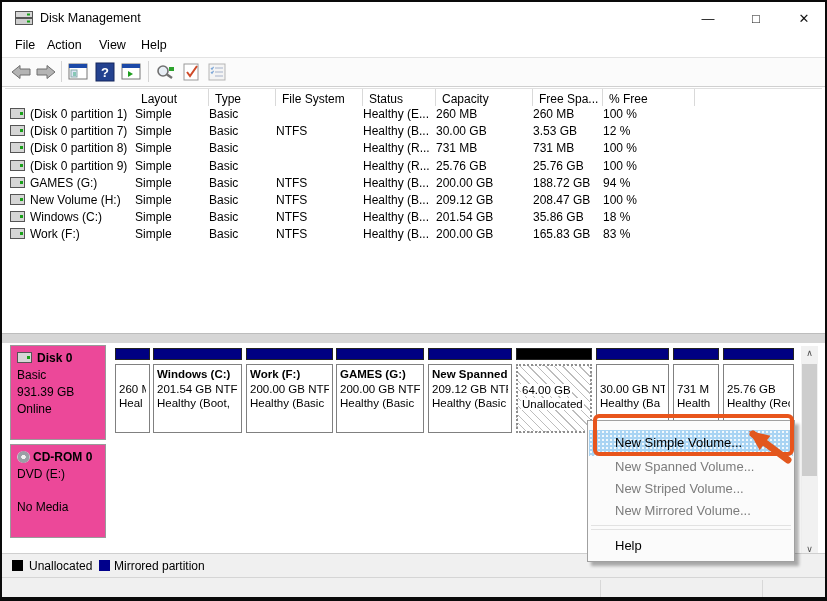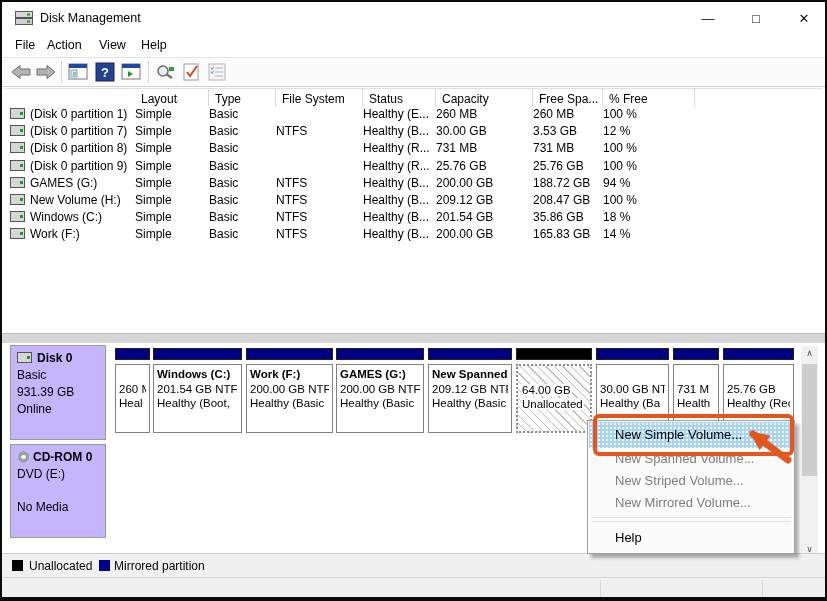--- a/index.html
+++ b/index.html
@@ -31,21 +31,21 @@
   .c.vol{left:5px;width:122px}.c.lay{left:130px}.c.typ{left:204px}.c.fs{left:271px}
   .c.st{left:358px}.c.cap{left:431px}.c.fr{left:528px}.c.pf{left:598px}
   .hdd-ico{position:relative;display:inline-block;width:13px;height:9px;background:#d6d6d6;
     border:1px solid #555;margin-right:5px;top:1px;}
   .hdd-ico::after{content:"";position:absolute;right:1px;top:3px;width:3px;height:3px;background:#18a018;}
   
   .splitter{position:absolute;top:331px;left:0;right:0;height:9px;background:#d6d6d6;
     border-top:1px solid #bdbdbd;border-bottom:1px solid #bdbdbd;}
   
   .graphpane{position:absolute;top:341px;left:0;right:0;height:210px;background:#fff;}
-  .devpanel{position:absolute;left:8px;width:96px;background:#c4b5fd;border:1px solid #9a9a9a;
+  .devpanel{position:absolute;left:8px;width:96px;background:#ec4899;border:1px solid #9a9a9a;
     font-size:12px;box-sizing:border-box;padding:5px 6px;}
   #disk0panel{top:2px;height:95px;}
   #cdpanel{top:101px;height:94px;}
   .devname{font-weight:bold;white-space:nowrap;}
   .devline{margin-top:3px;white-space:nowrap;min-height:13px;}
   .cd-ico{display:inline-block;width:13px;height:12px;border-radius:50%;
     background:radial-gradient(circle at 50% 50%, #f2f2f2 0 2px, #9aa0a6 2.5px 5.5px, #c9ced4 6px);vertical-align:-2px;margin-right:3px;}
   .pblock{position:absolute;top:5px;height:85px;}
   .pstrip{height:12px;background:#000082;border:1px solid #222;box-sizing:border-box;}
   .pbody{position:absolute;top:16px;left:0;right:0;bottom:0;background:#fff;border:1px solid #808080;
@@ -72,21 +72,21 @@
   
   .ctxmenu{position:absolute;left:585px;top:418px;width:208px;background:#fbfbfb;
     border:1px solid #a0a0a0;box-shadow:4px 4px 3px rgba(0,0,0,0.30);z-index:50;
     font-size:13px;padding:1px 1px 3px 1px;box-sizing:border-box;}
   .mi{padding-left:26px;white-space:nowrap;}
   .mi.first{height:26px;line-height:26px;}
   .mi.new{height:22px;line-height:22px;color:#7c7c7c;}
   .mi.norm{height:25px;line-height:25px;}
   .mi.hl{background-color:#a9d4f3;
     background-image:radial-gradient(circle,rgba(255,255,255,0.85) 1px,transparent 1.4px);
-    background-size:4px 4px;color:#000;}
+    background-size:4px 4px;color:#000;margin-top:8px;}
   .msep{height:1px;background:#e2e2e2;margin:3px 2px;}
   
   .annot-box{position:absolute;left:591px;top:412px;width:193px;height:34px;
     border:4px solid #e8551c;border-radius:6px;z-index:60;}
   .annot-arrow{position:absolute;left:734px;top:416px;z-index:70;}
 </style>
 </head>
 <body>
 
 <div class="window">
@@ -233,21 +233,21 @@
       <span class="c pf">18 %</span>
     </div>
     <div class="lrow">
       <span class="c vol"><i class="hdd-ico"></i><span>Work (F:)</span></span>
       <span class="c lay">Simple</span>
       <span class="c typ">Basic</span>
       <span class="c fs">NTFS</span>
       <span class="c st">Healthy (B...</span>
       <span class="c cap">200.00 GB</span>
       <span class="c fr">165.83 GB</span>
-      <span class="c pf">14 %</span>
+      <span class="c pf">83 %</span>
     </div>
   </div>
 
   <div class="splitter"></div>
 
   <div class="graphpane">
 
     <div class="devpanel" id="disk0panel">
       <div class="devname"><i class="hdd-ico"></i><span>Disk 0</span></div>
       <div class="devline">Basic</div>

